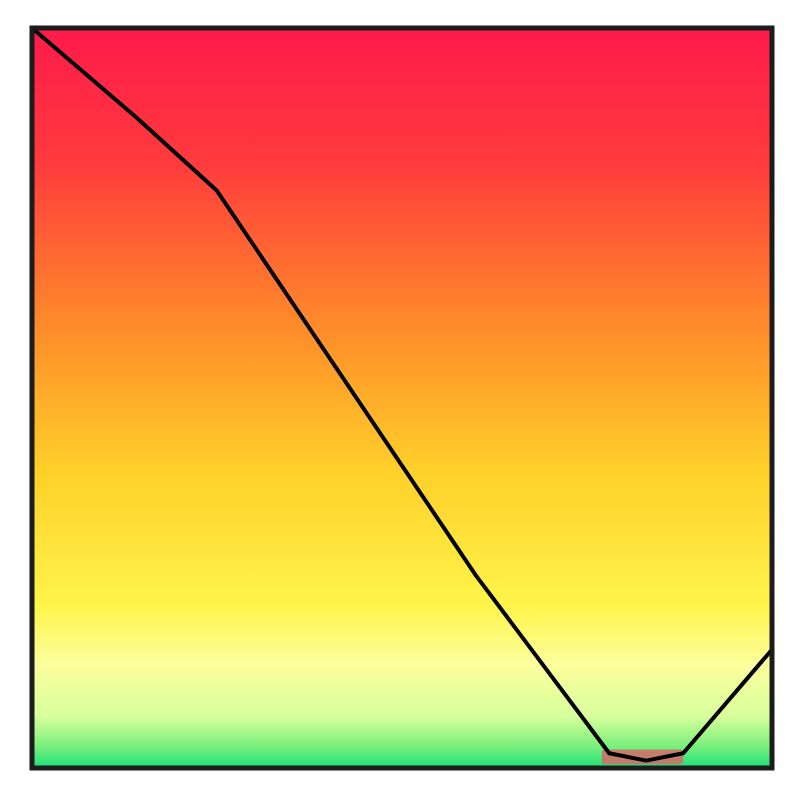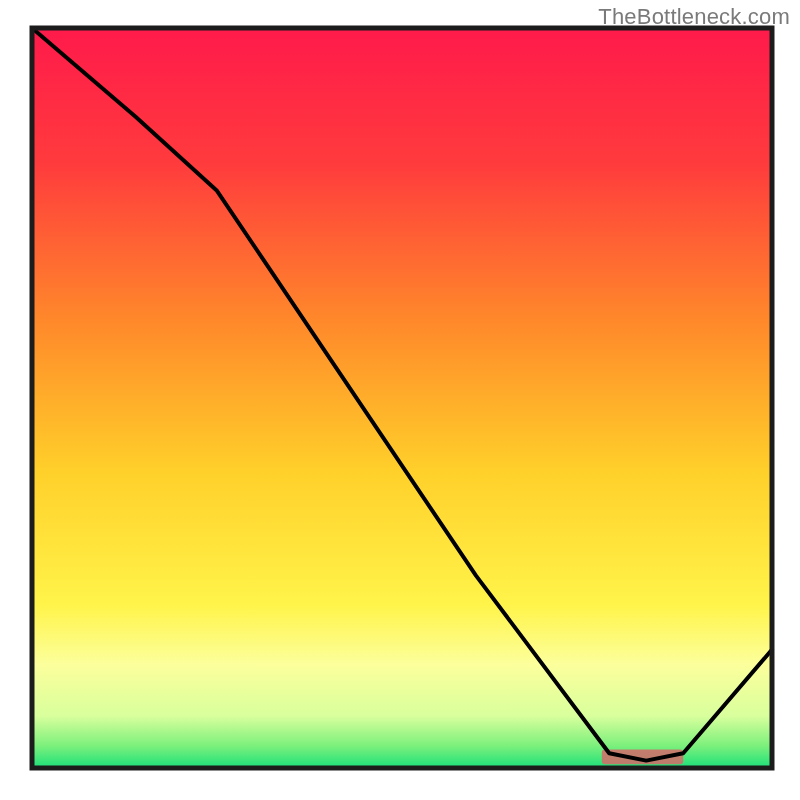--- a/index.html
+++ b/index.html
@@ -43,21 +43,20 @@
   }
   .marker-rect {
     fill: #d66a6a;
     opacity: 0.85;
   }
 </style>
 </head>
 <body>
 
 <div class="wrap">
-  <div class="watermark">TheBottleneck.com</div>
 
   <svg width="800" height="800">
     <defs>
       <linearGradient id="bg-grad" x1="0" y1="0" x2="0" y2="1">
       <stop offset="0%" stop-color="#ff1a4b"></stop>
           <stop offset="18%" stop-color="#ff3a3d"></stop>
           <stop offset="40%" stop-color="#ff8a2a"></stop>
           <stop offset="60%" stop-color="#ffd02a"></stop>
           <stop offset="78%" stop-color="#fff44a"></stop>
           <stop offset="86%" stop-color="#fcff9c"></stop>

